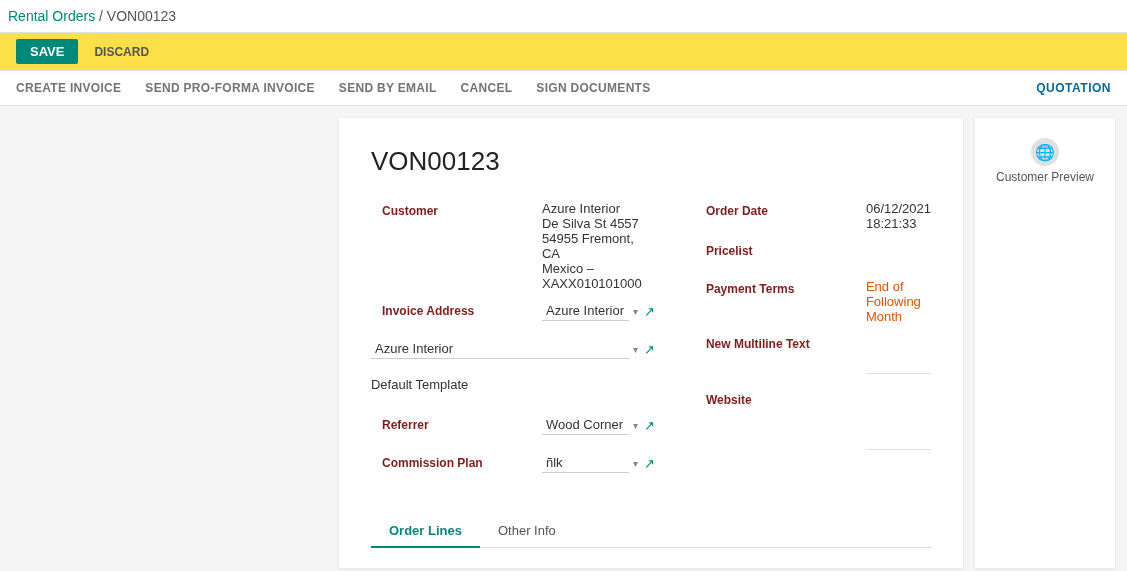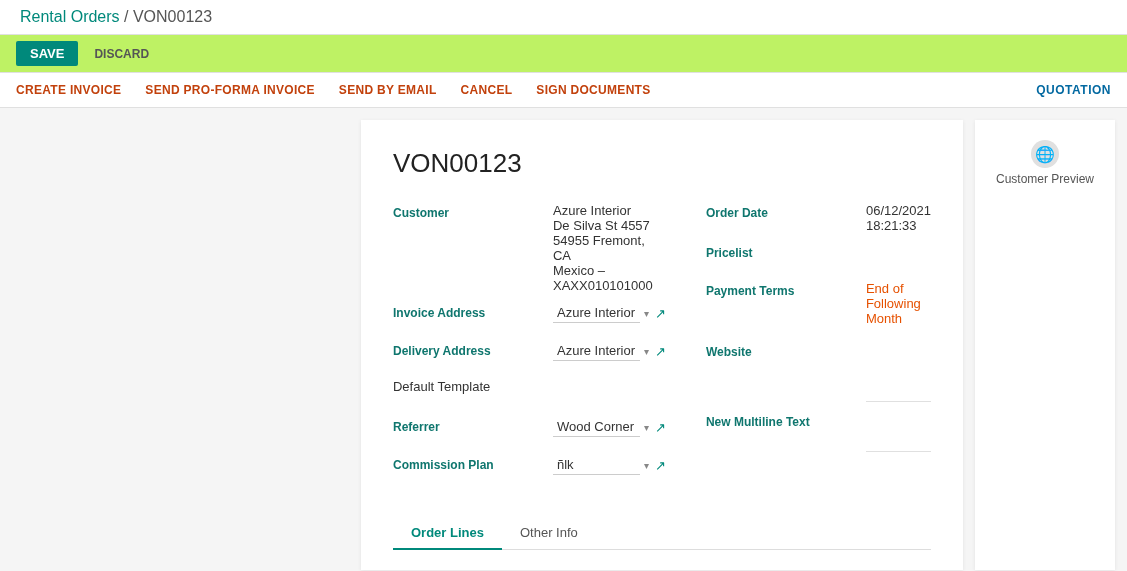--- a/index.html
+++ b/index.html
@@ -1,35 +1,35 @@
 <!DOCTYPE html>
 <html><head>
   <meta charset="utf-8">
   <style>
     * { box-sizing: border-box; margin: 0; padding: 0; }
     body { font-family: Arial, sans-serif; font-size: 13px; color: #333; background: #fff; }
 
     
     .breadcrumb {
-      padding: 8px 20px;
-      font-size: 16px;
+      padding: 8px 8px;
+      font-size: 14px;
       color: #555;
       border-bottom: 1px solid #e0e0e0;
     }
     .breadcrumb a { color: #00897b; text-decoration: none; }
     .breadcrumb span { color: #555; }
 
     
     .action-bar {
       padding: 6px 16px;
       display: flex;
       align-items: center;
       gap: 8px;
       border-bottom: 1px solid #e0e0e0;
-      background: #bef264;
+      background: #fde047;
     }
     .btn-save {
       background: #00897b;
       color: #fff;
       border: none;
       padding: 5px 14px;
       font-size: 13px;
       font-weight: bold;
       cursor: pointer;
       border-radius: 2px;
@@ -49,21 +49,21 @@
       padding: 6px 16px;
       display: flex;
       align-items: center;
       gap: 24px;
       border-bottom: 1px solid #e0e0e0;
       background: #fff;
     }
     .workflow-btn {
       background: none;
       border: none;
-      color: #c2410c;
+      color: #737373;
       font-size: 12px;
       font-weight: bold;
       cursor: pointer;
       padding: 4px 0;
       text-transform: uppercase;
       letter-spacing: 0.3px;
     }
     .workflow-right {
       margin-left: auto;
       color: #0369a1;
@@ -143,22 +143,23 @@
       display: flex;
       align-items: flex-start;
       margin-bottom: 10px;
       min-height: 28px;
     }
     .field-label {
       width: 160px;
       min-width: 160px;
       font-weight: bold;
       font-size: 12px;
-      color: #0f766e;
+      color: #7f1d1d;
       padding-top: 3px;
+      margin-left: 11px;
     }
     .field-value {
       flex: 1;
       font-size: 13px;
       color: #333;
     }
     .field-value.highlight { color: #e65100; }
 
     
     .select-wrapper {
@@ -286,21 +287,20 @@
           <div class="select-wrapper">
             <select class="field-select">
               <option>Azure Interior</option>
             </select>
             <span class="select-arrow">▾</span>
             <span class="external-link">↗</span>
           </div>
         </div>
 
         <div class="field-row">
-          <span class="field-label">Delivery Address</span>
           <div class="select-wrapper">
             <select class="field-select">
               <option>Azure Interior</option>
             </select>
             <span class="select-arrow">▾</span>
             <span class="external-link">↗</span>
           </div>
         </div>
 
         <div class="field-row">
@@ -341,28 +341,28 @@
 
         <div class="field-row">
           <span class="field-label">Pricelist</span>
         </div>
 
         <div class="field-row">
           <span class="field-label">Payment Terms</span>
           <span class="field-value highlight">End of Following Month</span>
         </div>
 
+        <div class="field-row">
+          <span class="field-label">New Multiline Text</span>
+          <div class="field-value-underline" style="min-height:40px;"></div>
+        </div>
+
         <div class="field-row" style="margin-top:16px;">
           <span class="field-label">Website</span>
           <div class="website-field"></div>
-        </div>
-
-        <div class="field-row">
-          <span class="field-label">New Multiline Text</span>
-          <div class="field-value-underline" style="min-height:40px;"></div>
         </div>
 
       </div>
 
     </div>
 
     <div class="tabs-bar">
       <div class="tab-item active">Order Lines</div>
       <div class="tab-item">Other Info</div>
     </div>

